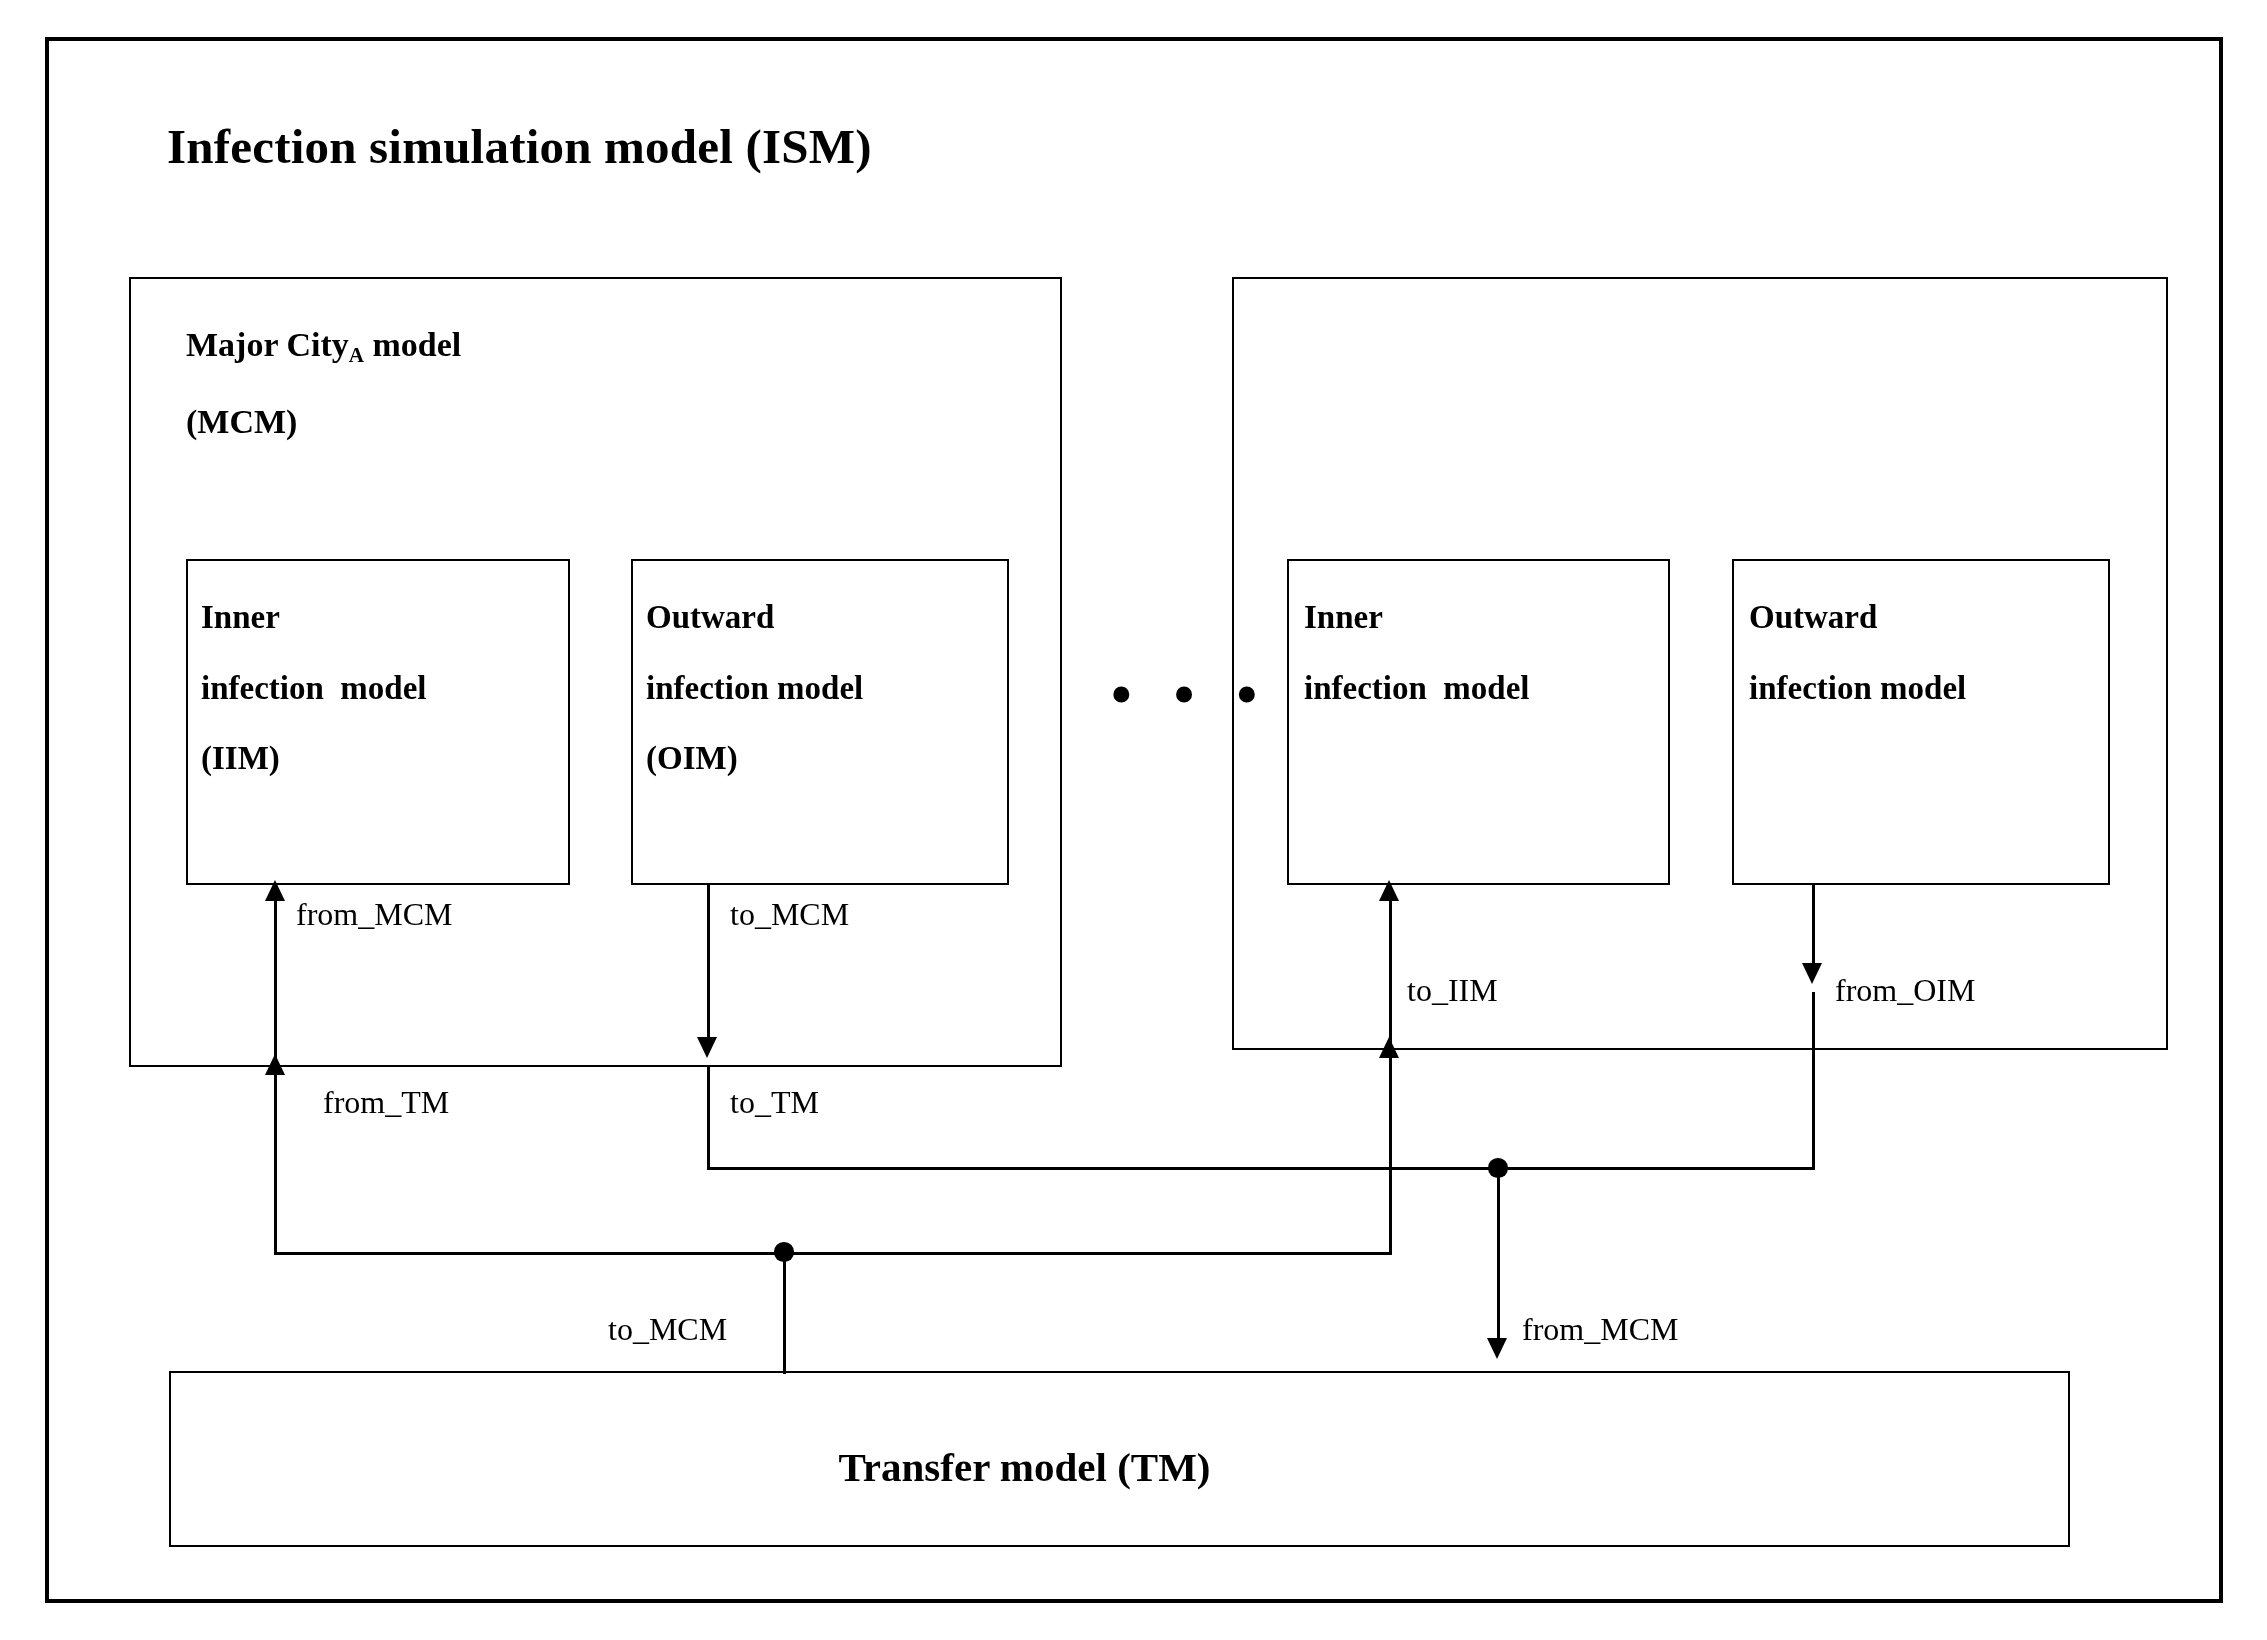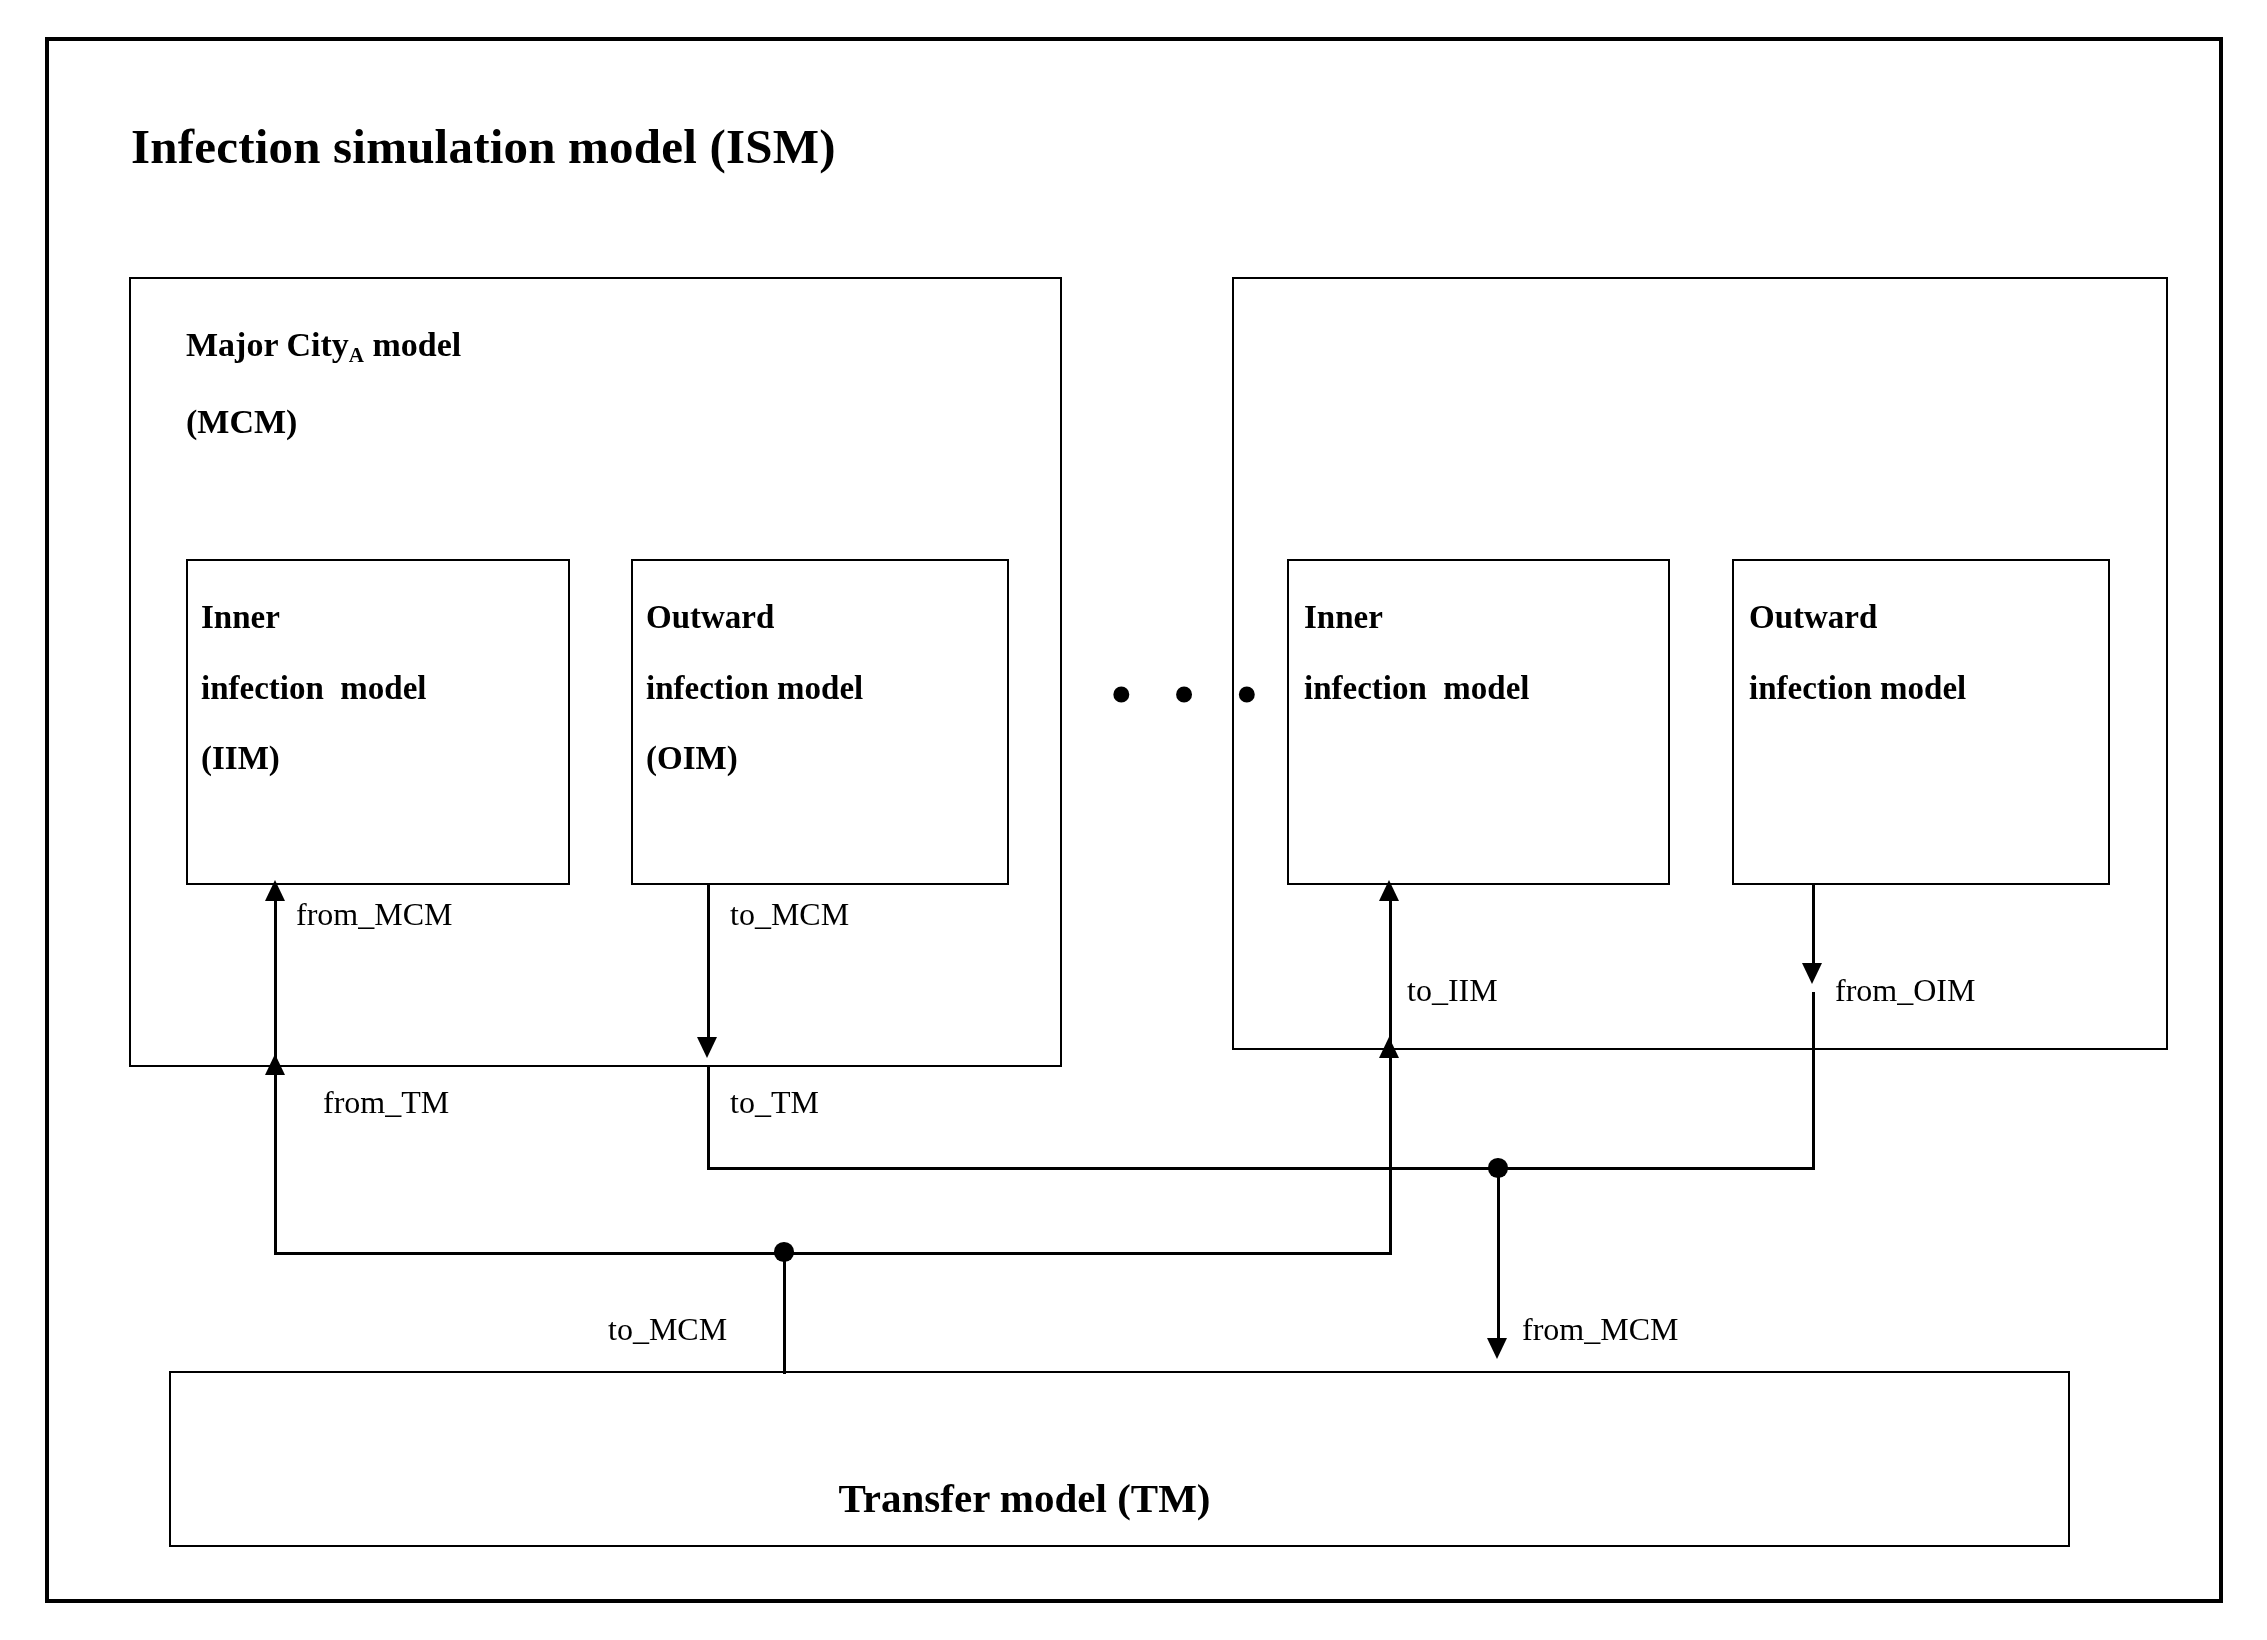--- a/index.html
+++ b/index.html
@@ -26,21 +26,21 @@
   .frame.outer{ border-width:4.9px; }
   .frame.thin { border-width:2.9px; }
 
   
   .title{
     position:absolute;
     font-weight:bold;
     white-space:pre;
     line-height:1.28;
   }
-  .ism-title{ font-size:49px; letter-spacing:0.2px; }
+  .ism-title{ font-size:49px; letter-spacing:0.2px;margin-left:36px; }
   .mcm-title{ font-size:34px; }
   .sub-title{ font-size:33px; }
   .tm-title { font-size:41px; font-weight:bold; }
 
   .sub{ font-size:0.62em; vertical-align:-0.30em; font-weight:bold; }
 
   
   .elabel{
     position:absolute;
     font-family:"Liberation Serif", serif;
@@ -114,21 +114,21 @@
 
   <div class="frame thin" style="left:1287px; top:559px; width:383px; height:326px;"></div>
   <div class="title sub-title" style="left:1304px; top:596px;">Inner</div>
   <div class="title sub-title" style="left:1304px; top:667px;">infection  model</div>
 
   <div class="frame thin" style="left:1732px; top:559px; width:378px; height:326px;"></div>
   <div class="title sub-title" style="left:1749px; top:596px;">Outward</div>
   <div class="title sub-title" style="left:1749px; top:667px;">infection model</div>
 
   <div class="frame thin" style="left:169px; top:1371px; width:1901px; height:176px;"></div>
-  <div class="title tm-title" style="left:0; top:1441px; width:2049px; text-align:center;margin-top:31px;">Transfer model (TM)</div>
+  <div class="title tm-title" style="left:0; top:1441px; width:2049px; text-align:center;">Transfer model (TM)</div>
 
   <div class="seg vseg" style="left:274px; top:892px; height:363px;"></div>
   <div class="arrow up" style="left:265px; top:880px;"></div>
   <div class="arrow up" style="left:265px; top:1054px;"></div>
   <div class="seg hseg" style="left:274px; top:1252px; width:1115px;"></div>
 
   <div class="elabel" style="left:296px; top:898px;">from_MCM</div>
   <div class="elabel" style="left:296px; top:1086px;margin-left:27px;">from_TM</div>
 
   <div class="seg vseg" style="left:707px; top:885px; height:157px;"></div>

